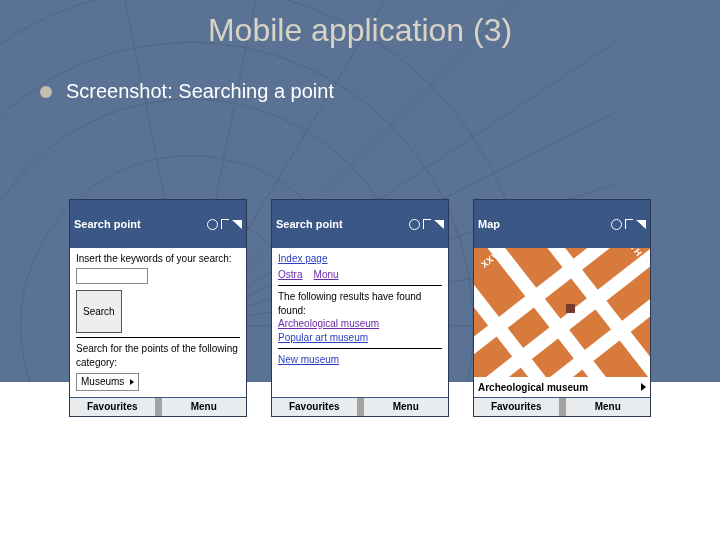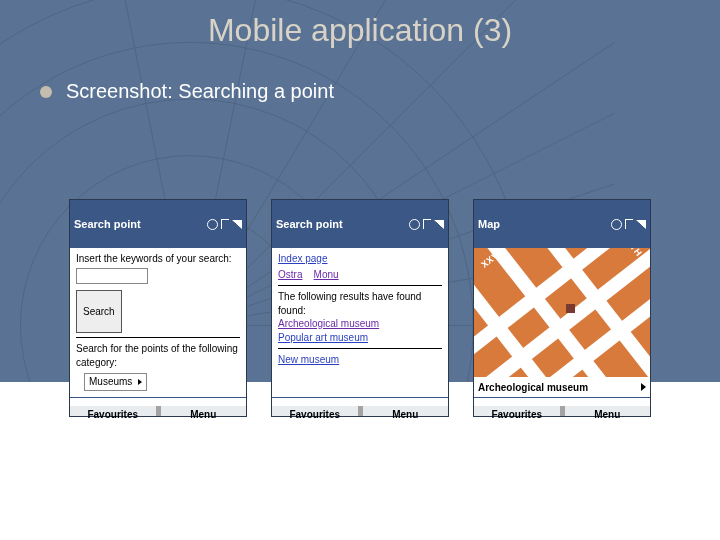--- a/index.html
+++ b/index.html
@@ -19,22 +19,22 @@
   .sig2{width:7px;height:9px;border:1px solid #fff;border-bottom:none;border-right:none;}
   .globe{width:9px;height:9px;border:1px solid #fff;border-radius:50%;}
   .ph-body{flex:1;padding:4px 6px;color:#000;overflow:hidden;font-size:10px;line-height:1.35;}
   .lnk{color:#2a3fbf;text-decoration:underline;cursor:pointer;}
   .lnk.purple{color:#6a2aa8;}
   .txtbox{border:1px solid #888;height:14px;width:70px;margin:2px 0 6px;}
   .btn{border:1px solid #555;padding:14px 6px;font-size:10px;background:#eee;display:inline-block;}
   .sel{border:1px solid #888;padding:1px 4px;font-size:10px;display:inline-flex;align-items:center;gap:6px;background:#fff;}
   .tri{width:0;height:0;border-top:3px solid transparent;border-bottom:3px solid transparent;border-left:4px solid #000;}
   .ph-ftr{height:18px;border-top:1px solid #3a5785;display:flex;}
-  .ph-ftr>div{flex:1;text-align:center;font-size:10px;font-weight:bold;color:#000;line-height:18px;background:#e9ecef;margin-top:8px;}
-  .ph-ftr>div+div{border-left:5px solid #a3a3a3;}
+  .ph-ftr>div{flex:1;text-align:center;font-size:10px;font-weight:bold;color:#000;line-height:18px;background:#e9ecef;}
+  .ph-ftr>div+div{border-left:7px solid #a3a3a3;}
   hr{border:none;border-top:1px solid #000;margin:4px 0;}
   
   .mapbox{position:relative;flex:1;background:#d77a3c;overflow:hidden;}
   .mapbox .road{position:absolute;background:#fff;}
   .street-lbl{position:absolute;color:#fff;font-size:9px;font-weight:bold;letter-spacing:.5px;}
   .poi{position:absolute;width:9px;height:9px;background:#7a3b2e;}
   .map-lbl{height:20px;background:#fff;color:#000;font-size:10px;font-weight:bold;display:flex;align-items:center;padding-left:4px;position:relative;}
   .map-lbl .chev{position:absolute;right:4px;width:0;height:0;border-top:4px solid transparent;border-bottom:4px solid transparent;border-left:5px solid #000;}
 </style>
 </head>
@@ -82,21 +82,21 @@
           <span class="sig2"></span>
           <span class="sig"></span>
         </span>
       </div>
       <div class="ph-body">
         <div>Insert the keywords of your search:</div>
         <div class="txtbox"></div>
         <span class="btn">Search</span>
         <hr>
         <div>Search for the points of the following category:</div>
-        <div style="margin:4px 8px 6px;">
+        <div style="margin:4px 0 6px;">
           <span class="sel">
             <span>Museums</span>
             <span class="tri"></span>
           </span>
         </div>
         <span class="btn">Search</span>
       </div>
       <div class="ph-ftr">
         <div>Favourites</div>
         <div>Menu</div>

